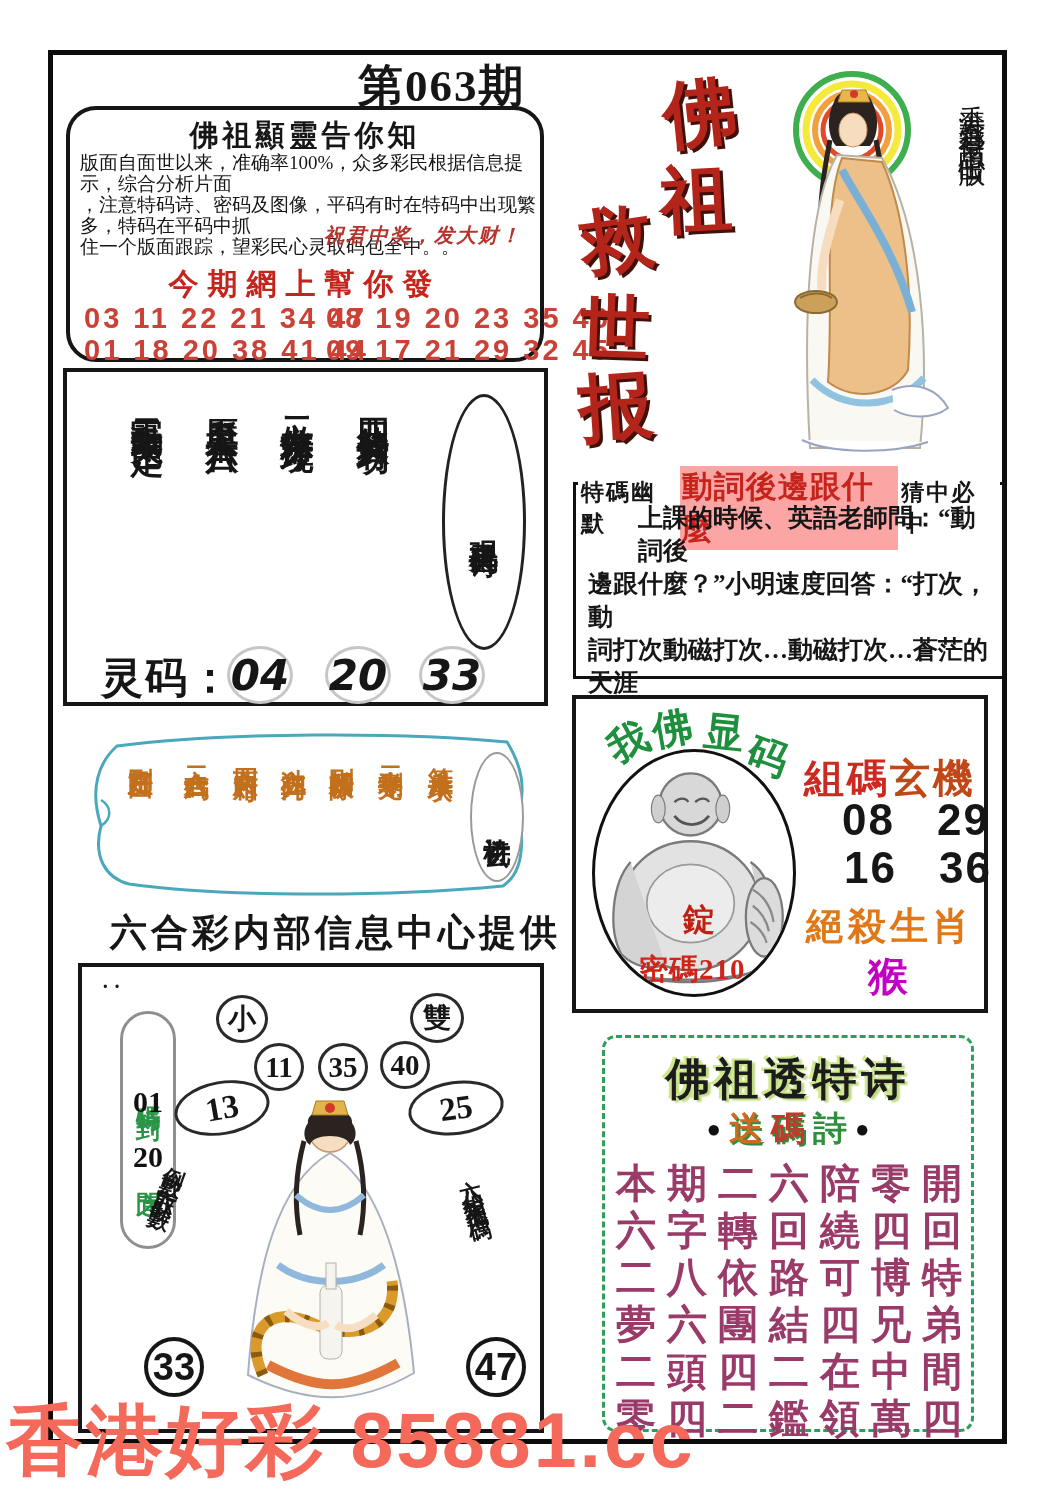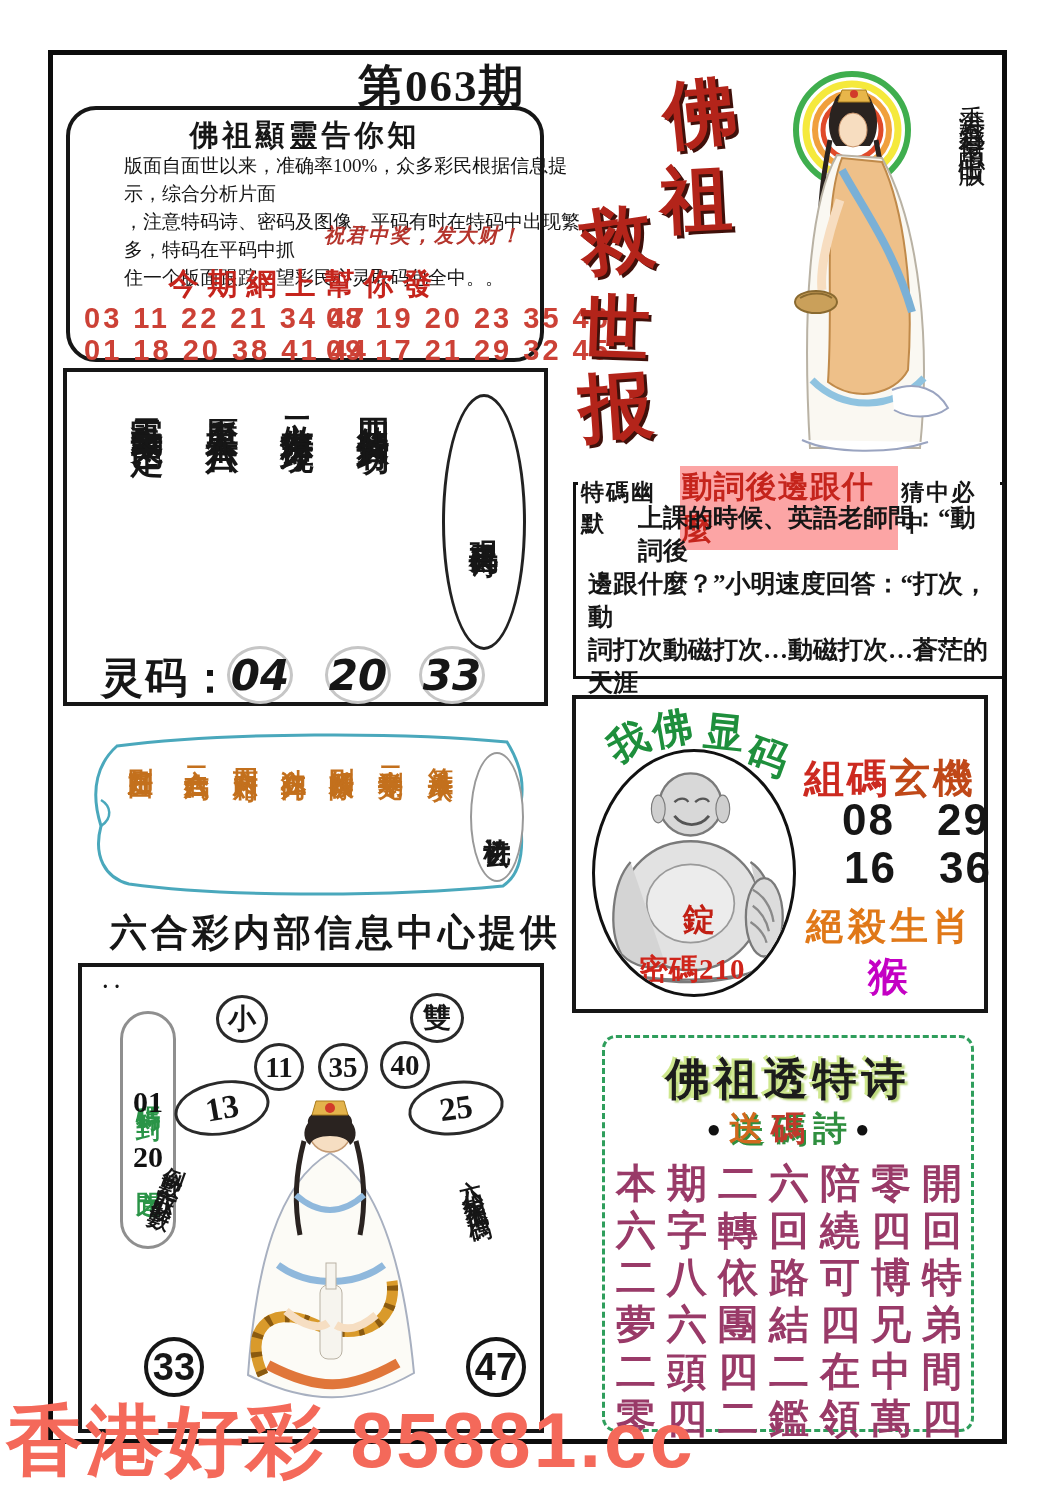--- a/index.html
+++ b/index.html
@@ -9,21 +9,21 @@
     font-family:"Liberation Serif","DejaVu Serif",serif; color:#161616; overflow:hidden;
   }
   .abs { position:absolute; }
   .vt { writing-mode:vertical-rl; text-orientation:upright; }
   .ctr { display:flex; align-items:center; justify-content:center; }
   .frame { left:48px; top:50px; width:959px; height:1394px; border:5px solid #0c0c0c; }
 
   
   .box1 { left:66px; top:106px; width:478px; height:256px; border:4px solid #161616; border-radius:30px; background:#fff; }
   .box1-title { top:6px; left:0; right:0; text-align:center; font-size:29px; font-weight:700; letter-spacing:4px; }
-  .box1-para { top:42px; left:10px; width:458px; font-size:19px; line-height:28px; font-weight:500;margin-left:44px; }
+  .box1-para { top:42px; left:10px; width:458px; font-size:19px; line-height:21px; font-weight:500; }
   .box1-wish { top:112px; right:18px; font-size:20px; font-style:italic; font-weight:700; color:#b5342c; letter-spacing:2px; }
   .box1-sub { top:154px; left:0; right:0; text-align:center; font-size:30px; font-weight:700; color:#c5241c; letter-spacing:9px; }
   .numrow { font-family:"Liberation Sans","DejaVu Sans",sans-serif; font-size:29px; font-weight:700; color:#cc4136; letter-spacing:3px; white-space:nowrap; }
 
   
   .box2 { left:63px; top:368px; width:485px; height:338px; border:4px solid #161616; background:#fff; }
   .lm-col { top:20px; font-size:33px; font-weight:700; letter-spacing:4px; height:256px; }
   .lm-oval { left:375px; top:22px; width:84px; height:256px; border:3px solid #222; border-radius:50%; }
   .lm-oval .vt { font-size:29px; font-weight:700; letter-spacing:2px; }
   .lm-label { left:34px; top:278px; font-size:42px; font-weight:900; letter-spacing:2px; }

